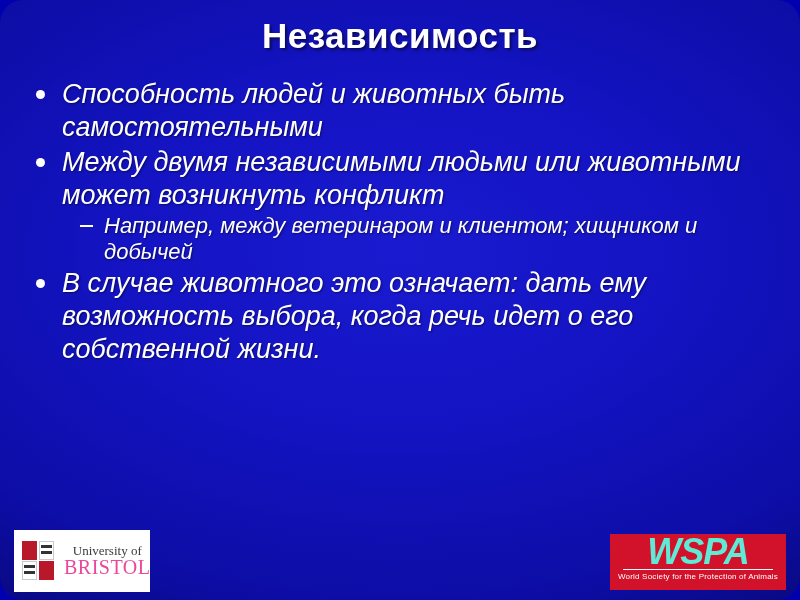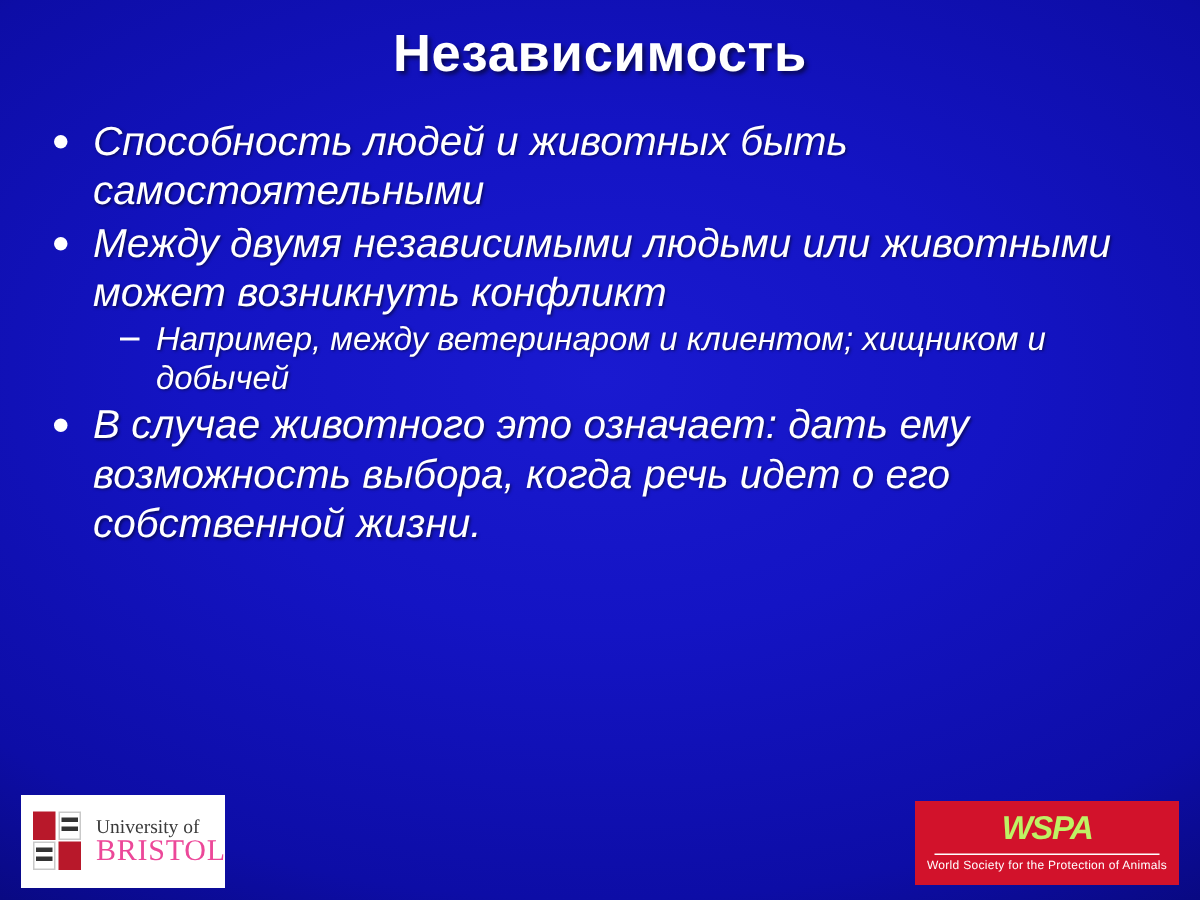--- a/index.html
+++ b/index.html
@@ -12,20 +12,21 @@
     overflow: hidden;
     font-family: "Liberation Sans", sans-serif;
     background: #0000b0;
   }
   .slide {
     position: relative;
     width: 800px;
     height: 600px;
     background: radial-gradient(ellipse 120% 100% at 50% 42%, #1a1ad0 0%, #1414c4 28%, #0d0da6 58%, #05055f 85%, #020235 100%);
     overflow: hidden;
+    border-radius: 23px;
   }
   .title {
     position: absolute;
     top: 16px;
     left: 0;
     width: 800px;
     text-align: center;
     color: #ffffff;
     font-size: 35px;
     font-weight: bold;
@@ -118,41 +119,42 @@
   .bristol-crest .bk3 { position: absolute; left: 3px; top: 25px; width: 11px; height: 3px; background: #333; }
   .bristol-crest .bk4 { position: absolute; left: 3px; top: 31px; width: 11px; height: 3px; background: #333; }
   .bristol-text {
     margin-left: 8px;
     line-height: 1.05;
   }
   .bristol-uni {
     color: #3b3b3b;
     font-family: "Liberation Serif", serif;
     font-size: 13px;
+    text-align: center;
   }
   .bristol-name {
     color: #ec4899;
     font-family: "Liberation Serif", serif;
     font-size: 20px;
     letter-spacing: 0.5px;
   }
   .logo-wspa {
     position: absolute;
     right: 14px;
     bottom: 10px;
     width: 176px;
     height: 56px;
     background: #d2122b;
     text-align: center;
     box-sizing: border-box;
     padding-top: 2px;
   }
   .wspa-word {
-    color: #bef264;
-    font-size: 22px;
+    color: #5eead4;
+    font-size: 36px;
     font-weight: bold;
     letter-spacing: -1px;
     line-height: 32px;
     font-style: italic;
   }
   .wspa-sub {
     color: #ffffff;
     font-size: 8px;
     line-height: 10px;
     letter-spacing: 0.2px;

